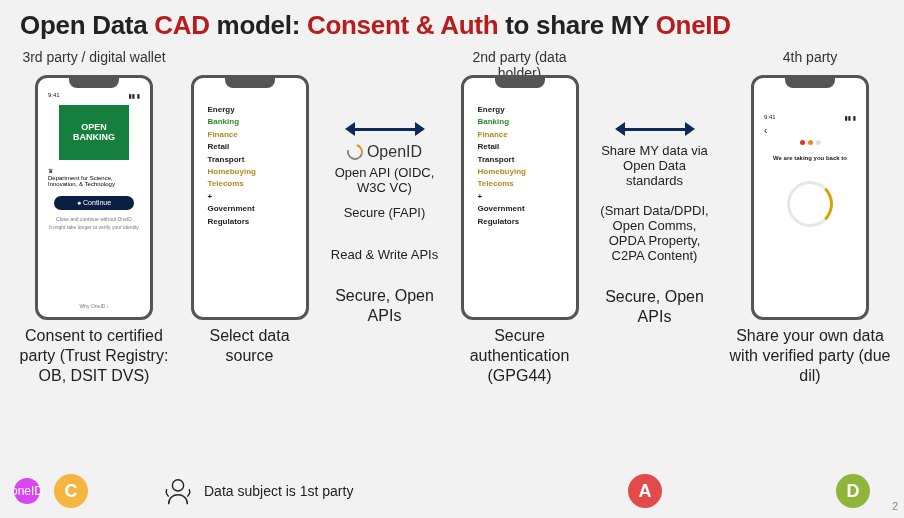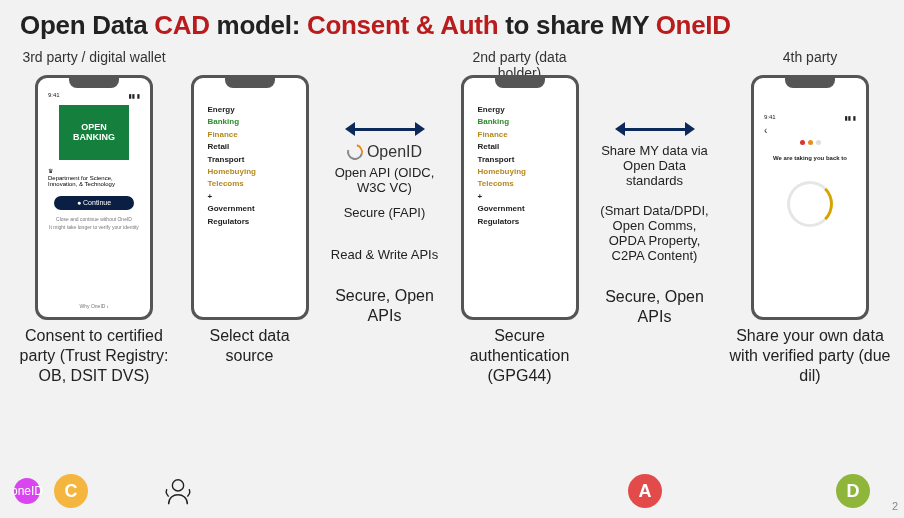--- a/index.html
+++ b/index.html
@@ -312,20 +312,21 @@
   <div class="letter-badge badge-C">C</div>
   <div class="group" style="margin-left:60px;">
     <div class="face-icon">
       <svg viewBox="0 0 32 32">
           <circle cx="16" cy="10" r="6"></circle>
           <path d="M6 30c0-7 5-10 10-10s10 3 10 10"></path>
           <path d="M4 14c-1 4-1 4 2 8M28 14c1 4 1 4-2 8"></path>
         </svg>
     </div>
     <div class="ftext">
+      <div>Data subject is 1st party</div>
     </div>
   </div>
   <div class="spacer"></div>
   <div class="letter-badge badge-A" style="margin-right:160px;">A</div>
   <div class="letter-badge badge-D" style="margin-right:20px;">D</div>
 </div>
 
 <div class="pagenum">2</div>
 
 </body></html>

